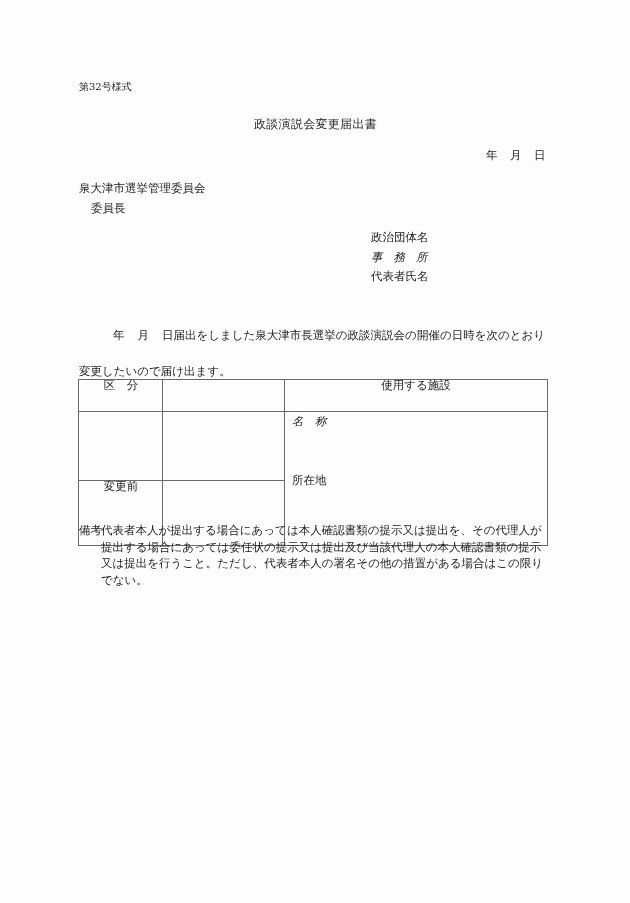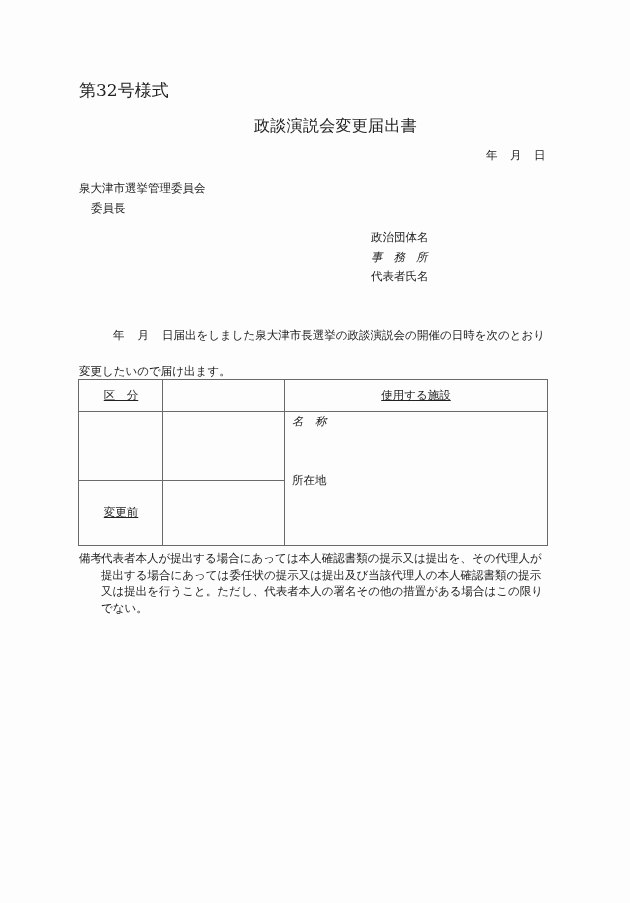--- a/index.html
+++ b/index.html
@@ -12,22 +12,22 @@
       height: 903px;
       position: relative;
       overflow: hidden;
       font-family: "DejaVu Serif", "Liberation Serif", serif;
       color: #222222;
       font-size: 11.5px;
       line-height: 1;
     }
     .abs { position: absolute; white-space: nowrap; }
 
-    .form-number { left: 79px; top: 82px; font-size: 17px; }
-    .doc-title { left: 254px; top: 118px; font-size: 16px; letter-spacing: 0.3px; }
+    .form-number { left: 79px; top: 82px; font-size: 10px; }
+    .doc-title { left: 254px; top: 118px; font-size: 12px; letter-spacing: 0.3px; }
 
     .date-line { top: 150px; left: 486px; display: flex; gap: 0; }
     .date-line span { display: inline-block; }
     .date-line .unit { width: 24px; text-align: left; }
     .date-line .unit:last-child { width: auto; }
 
     .addressee { left: 79px; top: 183px; }
     .addressee-title { left: 91px; top: 203px; }
 
     .sender { left: 371px; top: 232px; }
@@ -52,43 +52,41 @@
       top: 379px;
       width: 470px;
       height: 167px;
       border: 1px solid #6a6a6a;
       box-sizing: border-box;
     }
     .cell {
       position: absolute;
       box-sizing: border-box;
       display: flex;
-      align-items: center;
       justify-content: center;
-      text-decoration: underline;
     }
     .vline { position: absolute; top: 0; bottom: 0; width: 1px; background: #6a6a6a; }
     .hline { position: absolute; height: 1px; background: #6a6a6a; }
 
     .hdr { top: 0; height: 31px; }
     .c1 { left: 0; width: 84px; }
     .c2 { left: 84px; width: 122px; }
     .c3 { left: 206px; width: 262px; }
 
     .r1 { top: 32px; height: 68px; }
     .r2 { top: 101px; height: 64px; }
 
     .facility-label {
       position: absolute;
       left: 213px;
     }
 
     .remark {
       left: 79px;
-      top: 550px;
+      top: 522px;
       width: 470px;
       white-space: normal;
       line-height: 16.5px;
     }
     .remark .head { position: absolute; left: 0; top: 0; }
     .remark .body { display: block; padding-left: 22px; text-indent: 0; }
   </style>
 </head>
 <body>
 

